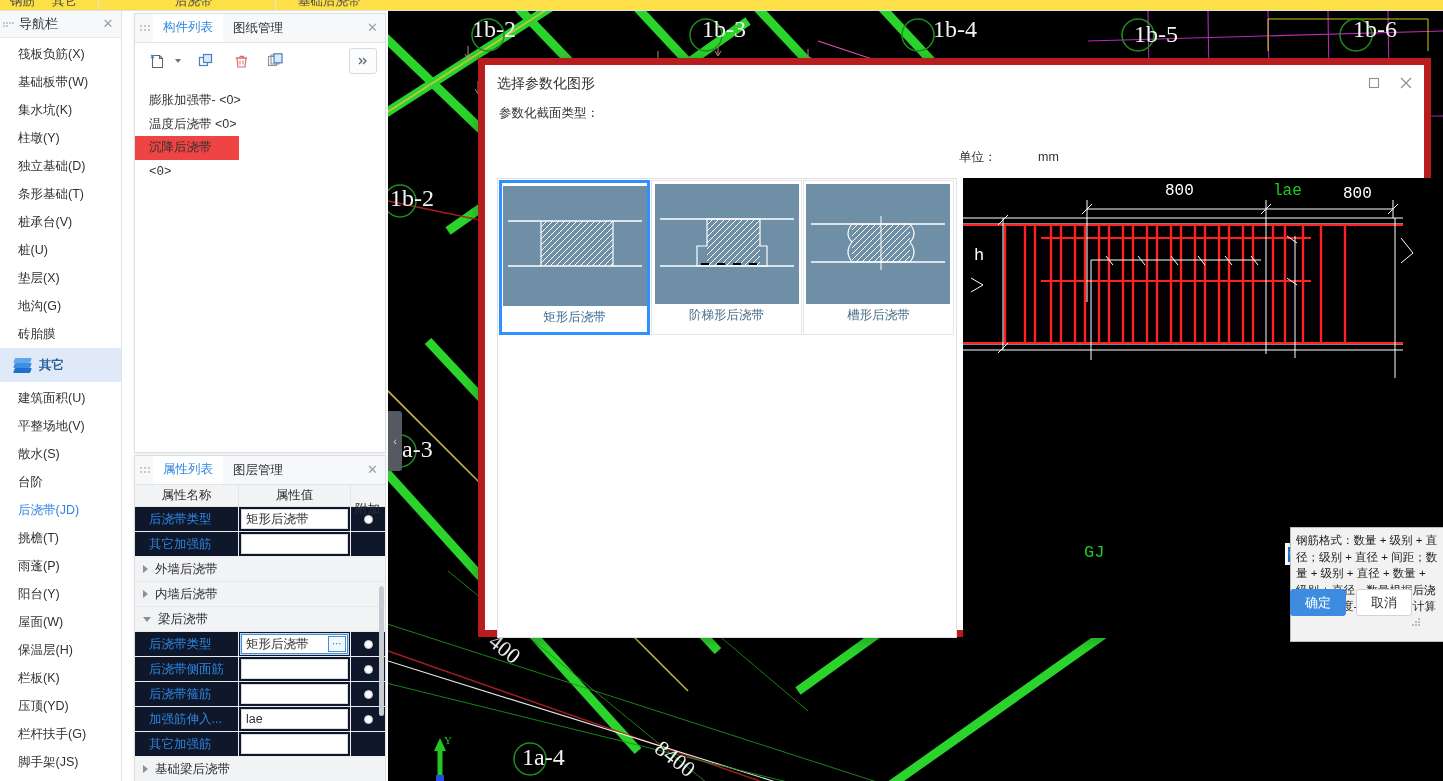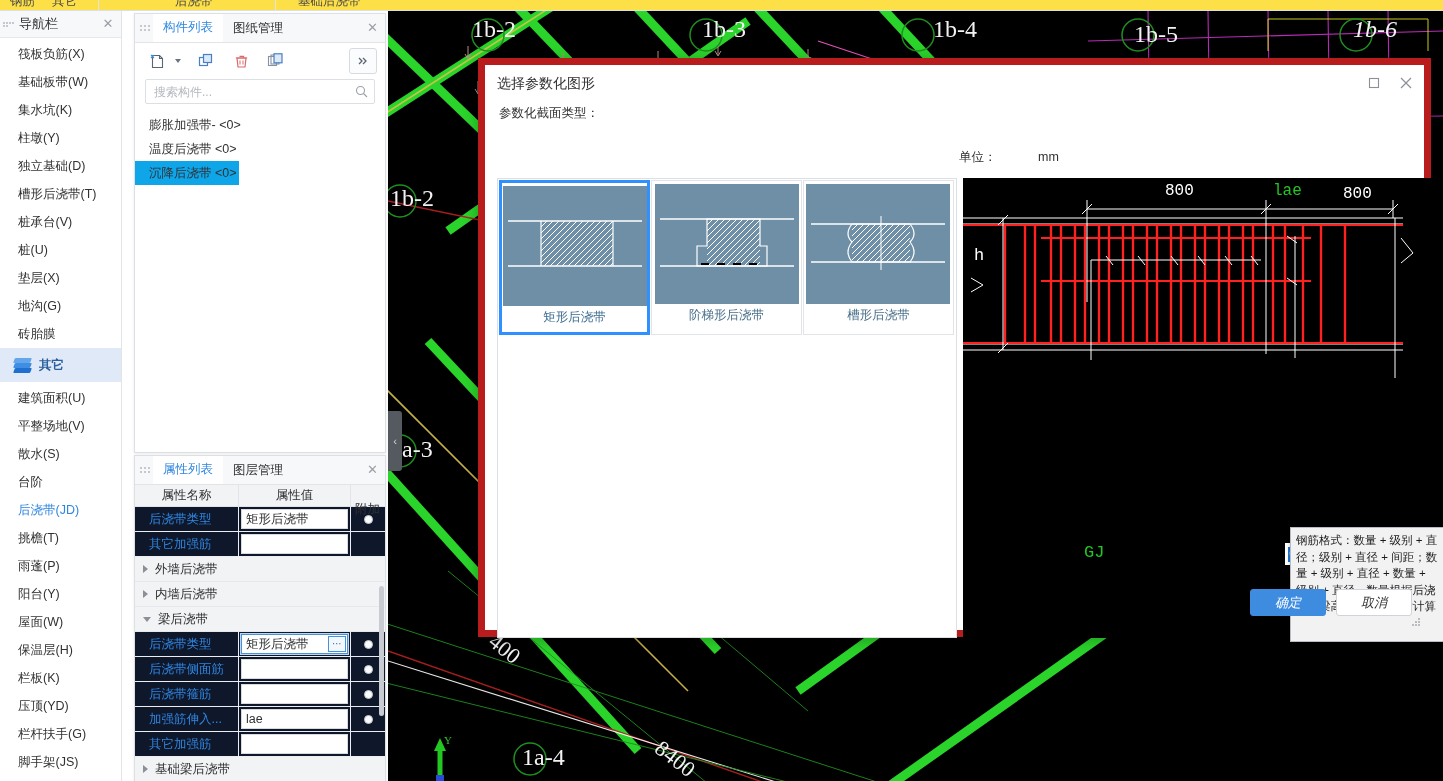--- a/index.html
+++ b/index.html
@@ -86,21 +86,21 @@
   .cmp-search {
     margin:0 10px; height:25px; border:1px solid #dcdfe3; border-radius:2px;
     display:flex; align-items:center; padding:0 6px; background:#fff;
   }
   .cmp-search input { border:0; outline:0; flex:1; font-size:12px; color:#303133;
       font-family:"Liberation Sans", sans-serif; background:transparent;}
   .cmp-search input::placeholder { color:#b4b8bf; }
 
   .cmp-items { margin-top:9px; }
   .cmp-item { height:24px; line-height:24px; padding-left:14px; font-size:12.5px; color:#303133; cursor:pointer;}
-  .cmp-item.sel { background:#0ea5e9; }
+  .cmp-item.sel { background:#ef4444;font-family:Liberation Mono, monospace; }
 
   
   .proppanel {
     position:absolute; left:134px; top:455px; width:252px; height:392px;
     background:#0f172a; border:1px solid #dcdfe3; box-shadow:0 1px 3px rgba(0,0,0,.08);
   }
   .prop-grid { font-size:12.5px; }
   .prop-head {
     display:flex; height:22px; background:#f2f3f5; border-bottom:1px solid #e2e4e8;
     color:#303133;
@@ -177,22 +177,22 @@
   .cmj-field .sel-text {
     background:#1f73d4; color:#ffffff; font-family:"Liberation Mono", monospace; font-size:13px; padding:0 1px;
   }
   .tooltip {
     position:absolute; left:1283px; top:480px; width:155px; height:115px;
     background:#f2f2f2; border:1px solid #b9bdc2; box-shadow:0 1px 3px rgba(0,0,0,.22);
     font-size:11.5px; line-height:16.5px; color:#1a1a1a; padding:4px 5px;
   }
   .dlg-footer { position:absolute; right:12px; bottom:14px; display:flex; gap:10px; align-items:center; }
   .btn {
-    width:76px; height:27px; display:flex; align-items:center; justify-content:center;
-    font-size:13px; border-radius:3px; cursor:pointer;font-style:italic;
+    width:56px; height:27px; display:flex; align-items:center; justify-content:center;
+    font-size:13px; border-radius:3px; cursor:pointer;
   }
   .btn.primary { background:#3e8ce0; color:#fff; border:1px solid #3e8ce0; }
   .btn.ghost { background:#fff; color:#303133; border:1px solid #d0d4d9; }
   .resize-grip { position:absolute; right:3px; bottom:3px; width:9px; height:9px; }
   .resize-grip i { position:absolute; width:2px;height:2px;background:#b9bdc2; }
 </style>
 </head>
 <body>
 
 <div id="app">
@@ -218,21 +218,21 @@
         </span>
       <span class="title">导航栏</span>
       <span class="close">✕</span>
     </div>
     <div class="nav-list" id="nav-list-1">
         <div class="nav-item"><span>筏板负筋(X)</span></div>
         <div class="nav-item"><span>基础板带(W)</span></div>
         <div class="nav-item"><span>集水坑(K)</span></div>
         <div class="nav-item"><span>柱墩(Y)</span></div>
         <div class="nav-item"><span>独立基础(D)</span></div>
-        <div class="nav-item"><span>槽形后浇带(T)</span></div>
+        <div class="nav-item"><span>条形基础(T)</span></div>
         <div class="nav-item"><span>桩承台(V)</span></div>
         <div class="nav-item"><span>桩(U)</span></div>
         <div class="nav-item"><span>垫层(X)</span></div>
         <div class="nav-item"><span>地沟(G)</span></div>
         <div class="nav-item"><span>砖胎膜</span></div>
       </div>
     <div class="nav-item group">
       <span class="layers-ico">
           <span></span>
           <span></span>
@@ -358,21 +358,21 @@
         <path d="M46 740 L52 727 L58 740 Z" fill="#22c722"></path>
         <text x="56" y="733" fill="#22c722" font-size="11" font-family="Liberation Serif, serif">Y</text>
         <rect x="48" y="764" width="8" height="8" fill="#2a4bd8"></rect>
       </g>
     </svg>
 
     <div class="cad-label" style="left:84px; top:5px;">1b-2</div>
     <div class="cad-label" style="left:314px; top:5px;">1b-3</div>
     <div class="cad-label" style="left:525px; top:5px;margin-left:20px;">1b-4</div>
     <div class="cad-label" style="left:746px; top:10px;">1b-5</div>
-    <div class="cad-label" style="left:965px; top:5px;font-style:italic;">1b-6</div>
+    <div class="cad-label" style="left:965px; top:5px;">1b-6</div>
     <div class="cad-label" style="left:2px;  top:174px;">1b-2</div>
     <div class="cad-label" style="left:2px;  top:425px;">1a-3</div>
     <div class="cad-label" style="left:134px;top:733px;">1a-4</div>
     <div class="cad-label" style="left:265px;top:735px; transform:rotate(38deg); font-size:22px;">8400</div>
     <div class="cad-label" style="left:100px;top:625px; transform:rotate(38deg); font-size:22px;">400</div>
 
     <div class="cad-collapse">‹</div>
   </div>
 
   <div class="cmppanel">
@@ -423,27 +423,20 @@
         </svg>
       </div>
       <div style="flex:1"></div>
       <div class="tbtn framed">
         <svg width="14" height="12" viewBox="0 0 14 12">
           <path d="M3 3 L6 6 L3 9 M7 3 L10 6 L7 9" fill="none" stroke="#5b6470" stroke-width="1.3"></path>
         </svg>
       </div>
     </div>
 
-    <div class="cmp-search">
-      <input placeholder="搜索构件..." style="">
-      <svg width="13" height="13" viewBox="0 0 13 13">
-        <circle cx="5.5" cy="5.5" r="4" fill="none" stroke="#9aa0a6" stroke-width="1.1"></circle>
-        <path d="M8.5 8.5 L12 12" stroke="#9aa0a6" stroke-width="1.1"></path>
-      </svg>
-    </div>
 
     <div class="cmp-items" id="cmp-items">
         <div class="cmp-item"><span>膨胀加强带- &lt;0&gt;</span></div>
         <div class="cmp-item"><span>温度后浇带 &lt;0&gt;</span></div>
         <div class="cmp-item sel" style="width: 104px;"><span>沉降后浇带 &lt;0&gt;</span></div>
       </div>
   </div>
 
   <div class="proppanel">
     <div class="panel-tabs">

